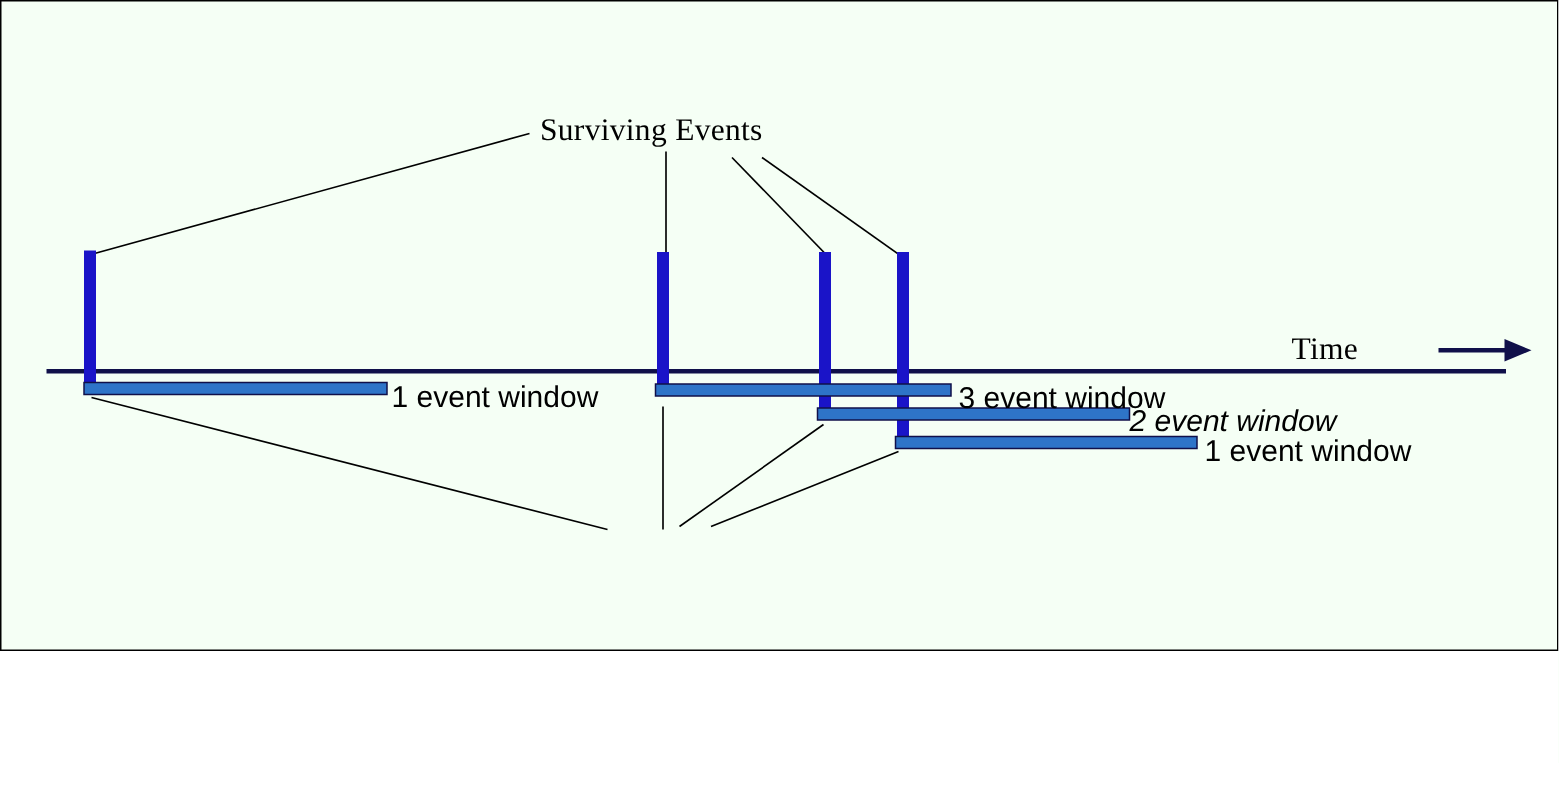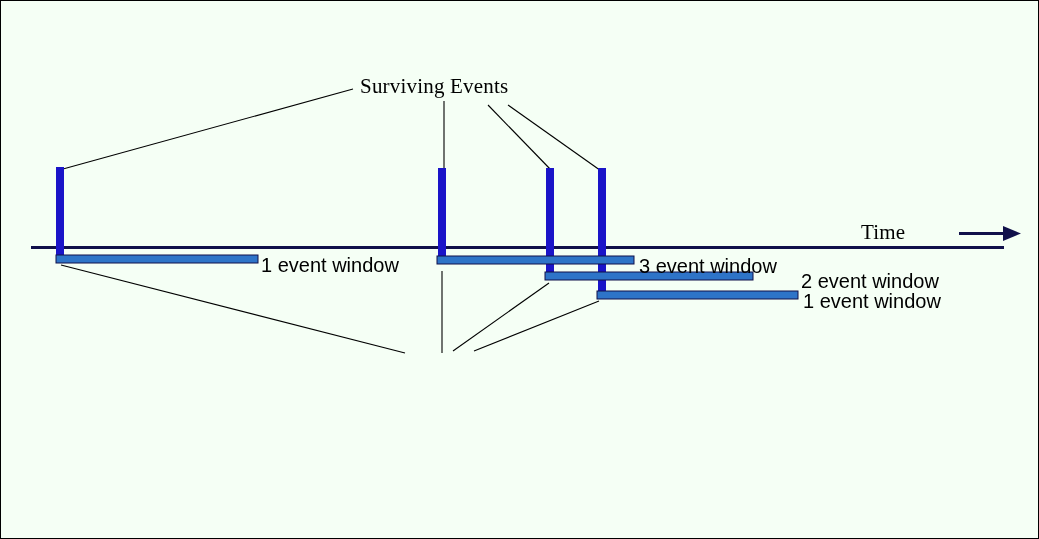--- a/index.html
+++ b/index.html
@@ -3,21 +3,21 @@
 <meta charset="utf-8">
 <style>
   html, body {
     margin: 0;
     padding: 0;
     background: #ffffff;
   }
   #canvas {
     position: relative;
     width: 1039px;
-    height: 539px;
+    height: 434px;
     background: #f5fff5;
     border: 1px solid #000000;
     box-sizing: border-box;
     overflow: hidden;
     font-family: "Liberation Sans", sans-serif;
   }
   #vec {
     position: absolute;
     left: 0;
     top: 0;
@@ -36,21 +36,21 @@
   }
   .sans-lbl {
     font-family: "Liberation Sans", sans-serif;
     font-size: 20px;
   }
   #title-surviving { left: 359px; top: 73px; }
   #caption-newwindow { left: 330px; top: 355px; }
   #time-label { left: 860px; top: 219px; }
   #win-label-0 { left: 260px; top: 253px; }
   #win-label-1 { left: 638px; top: 254px; }
-  #win-label-2 { left: 800px; top: 269px; }
+  #win-label-2 { left: 752px; top: 269px; font-style: italic; }
   #win-label-3 { left: 802px; top: 289px; }
 </style>
 </head>
 <body>
 
 <div id="canvas">
 
   <svg id="vec" viewBox="0 0 1039 539" xmlns="http://www.w3.org/2000/svg">
 
     <line id="axis-line" x1="30" y1="246.5" x2="1003" y2="246.5" stroke="#10104a" stroke-width="3"></line>

